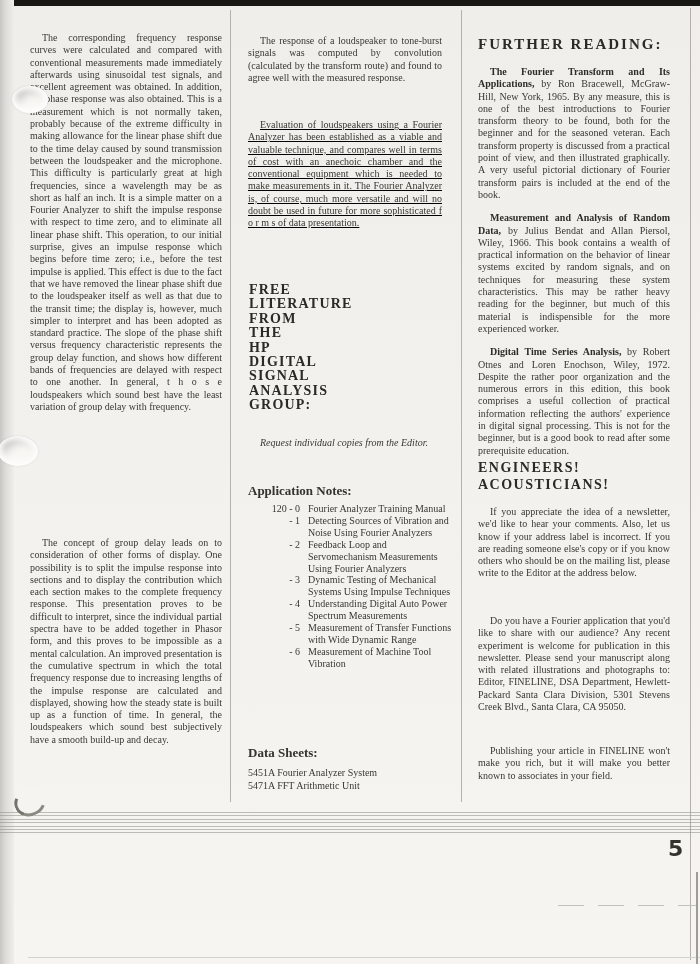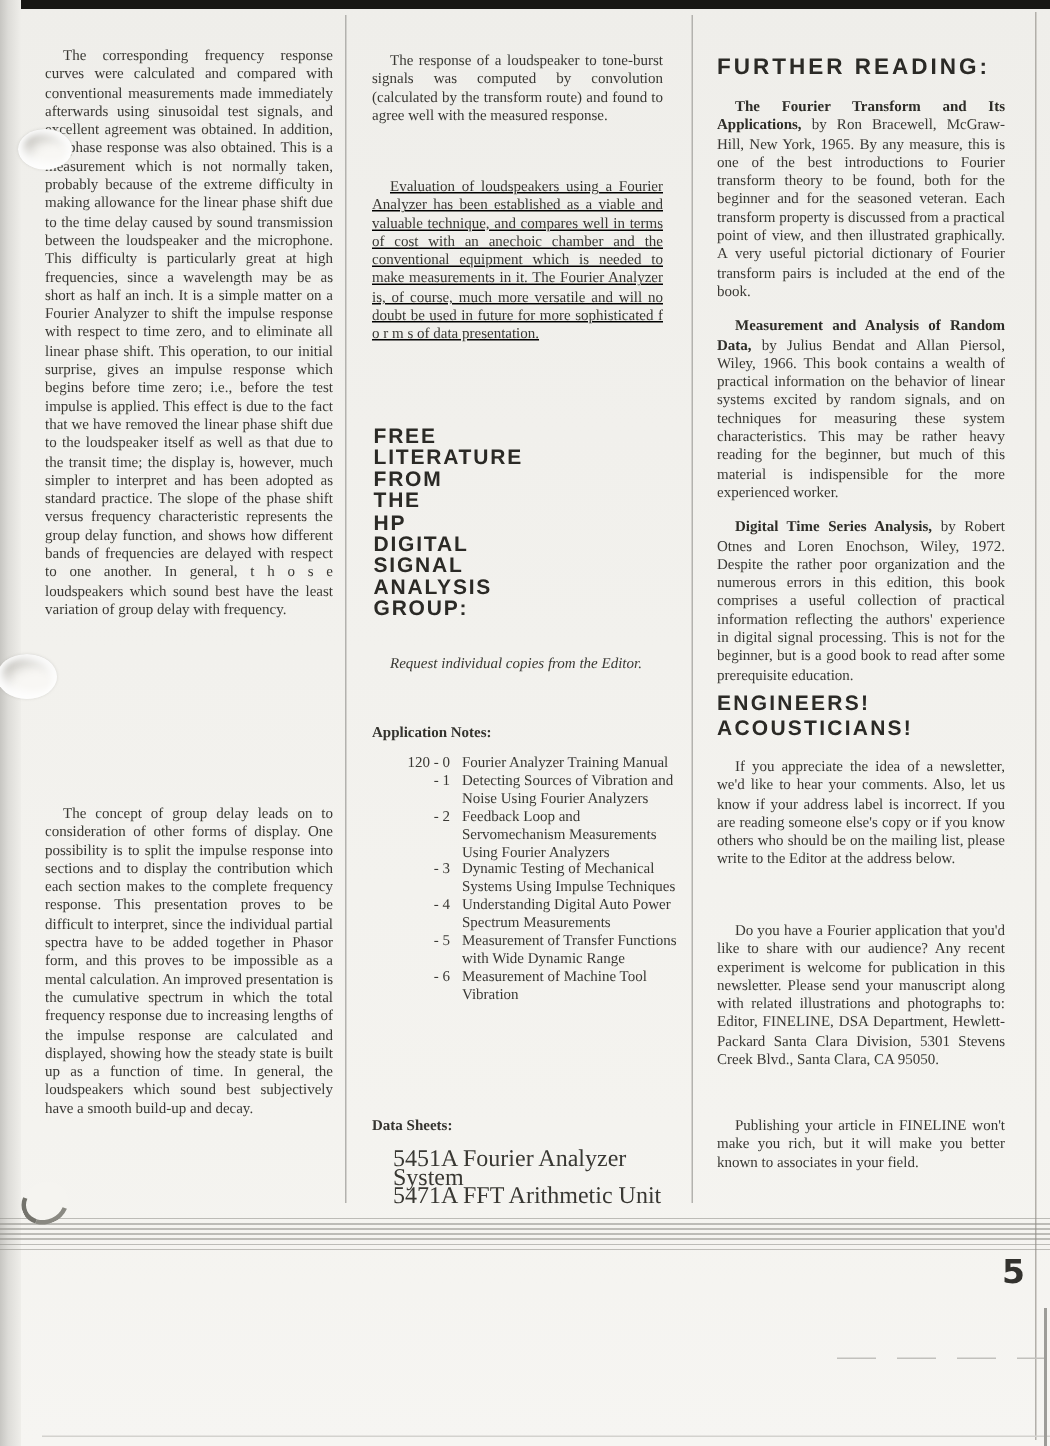--- a/index.html
+++ b/index.html
@@ -25,32 +25,32 @@
     background:repeating-linear-gradient(to right,#c2c1bd 0 26px, transparent 26px 40px); }
   .bottom-line { position:absolute; top:957px; left:28px; width:672px; height:1px; background:#d3d2ce; }
   .bottom-right-edge { position:absolute; top:872px; left:696px; width:2px; height:92px; background:#9d9c98; }
 
   
   .abs { position:absolute; }
   .body-text { font-size:10px; line-height:12.3px; color:#393833; text-align:justify; }
   .body-text p { margin:0; text-indent:12px; }
   .col { z-index:1; }
 
-  .h-sans { font-family:Liberation Sans, sans-serif; font-weight:bold; color:#2b2a26; }
+  .h-sans { font-family:Liberation Serif, serif; font-weight:bold; color:#2b2a26; }
   .further-heading { font-size:15px; letter-spacing:2px; white-space:nowrap; }
   .free-heading div { font-size:14px; line-height:14.4px; letter-spacing:1.2px; }
   .eng-heading div { font-size:14px; line-height:16.5px; letter-spacing:1.5px; }
 
-  .serif-label { font-weight:bold; font-size:10px; color:#34332e; }
+  .serif-label { font-weight:bold; font-size:13px; color:#34332e; }
 
   .an-list { font-size:10px; line-height:11.9px; color:#393833; }
   .an-row { display:grid; grid-template-columns:52px 1fr; column-gap:8px; }
   .an-num { text-align:right; white-space:nowrap; }
 
-  .ds-items { font-size:16px; line-height:12.6px; color:#393833; margin-left:14px; }
+  .ds-items { font-size:10px; line-height:12.6px; color:#393833; }
 
   .book b { font-weight:bold; color:#2e2d28; }
 
   .page-num { position:absolute; top:836px; left:668px; font-family:"DejaVu Sans", sans-serif;
     font-weight:bold; font-size:22px; color:#33322e; }
 
   
   .blob { position:absolute; border-radius:50%; background:#f8f7f4; z-index:2;
     box-shadow: inset 4px -4px 6px rgba(255,255,255,.95), inset -3px 4px 5px rgba(255,255,255,.9),
                 inset 6px 6px 8px rgba(118,116,108,.38), 0 0 2px rgba(140,138,130,.25); }

